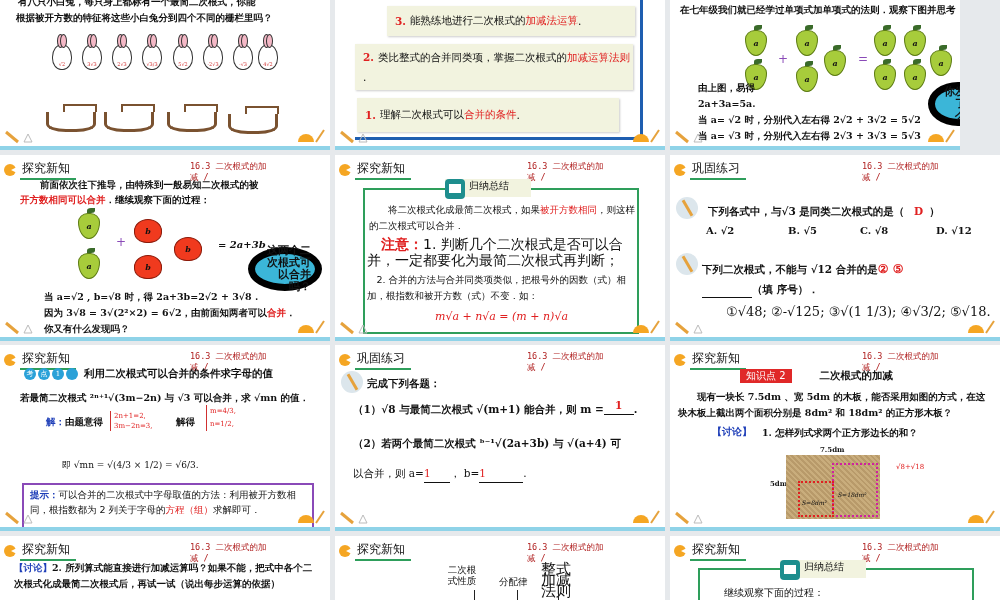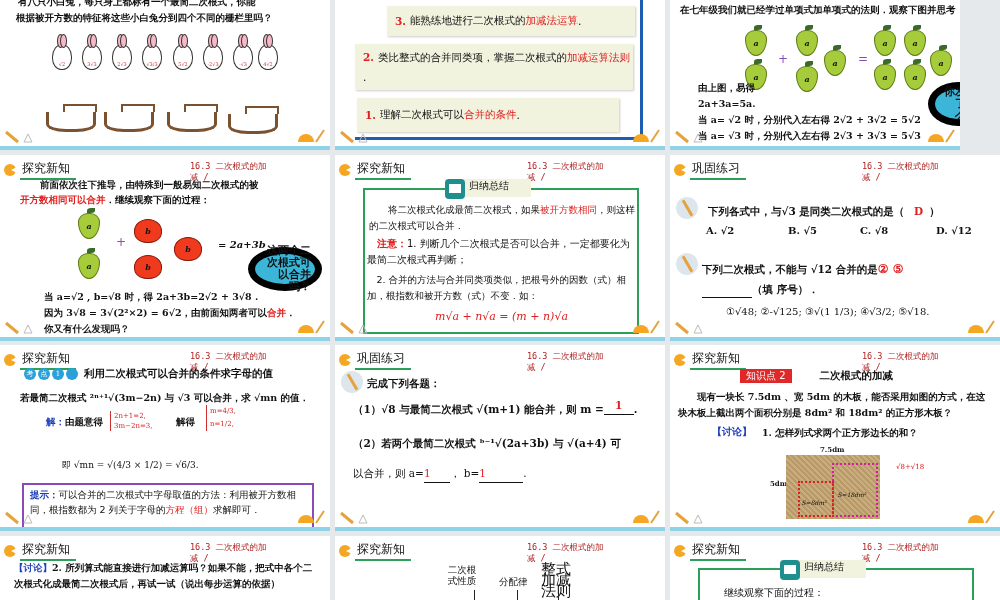--- a/index.html
+++ b/index.html
@@ -170,21 +170,21 @@
 </div>
 
 <div class="slide" style="left:335px;top:155px;width:330px;height:186px">
   <div class="hdr">
         <span class="dot"></span>
         <span class="t">探究新知</span>
       </div>
   <div class="topic" style="left:192px">16.3  二次根式的加减 /</div>
   <div class="summary-box sans" style="left:28px;top:33px;width:276px;height:146px">
     <p style="position:absolute;left:4px;top:12px;width:268px;font-size:9.5px;line-height:16px;text-indent:2em"><span>将二次根式化成最简二次根式，如果</span><span class="red">被开方数相同</span><span>，则这样的二次根式可以合并．</span></p>
-    <p style="position:absolute;left:2px;top:46px;width:270px;font-size:10px;line-height:16px;text-indent:1em"><span class="red" style="font-weight:bold">注意：</span><span>1. 判断几个二次根式是否可以合并，一定都要化为最简二次根式再判断；</span></p>
+    <p style="position:absolute;left:2px;top:46px;width:270px;font-size:14px;line-height:16px;text-indent:1em"><span class="red" style="font-weight:bold">注意：</span><span>1. 判断几个二次根式是否可以合并，一定都要化为最简二次根式再判断；</span></p>
     <p style="position:absolute;left:2px;top:82px;width:270px;font-size:9.5px;line-height:16px;text-indent:1em">2. 合并的方法与合并同类项类似，把根号外的因数（式）相加，根指数和被开方数（式）不变．如：</p>
     <p class="red" style="position:absolute;left:70px;top:118px;font-family:'DejaVu Serif',serif;font-style:italic;font-size:11px">m√a + n√a = (m + n)√a</p>
   </div>
   <div class="sum-badge" style="left:110px;top:24px">
         <span class="ic"></span>
         <span>归纳总结</span>
       </div>
   <svg class="deco-l" viewBox="0 0 34 14">
         <line x1="2" y1="2" x2="14" y2="12" stroke="#e6a23c" stroke-width="3"></line>
         <path d="M20 12 L24 4 L28 12 Z" fill="none" stroke="#bbb"></path>
@@ -204,21 +204,21 @@
   <div class="topic" style="left:192px">16.3  二次根式的加减 /</div>
   <div class="pencil-ic" style="left:6px;top:42px"></div>
   <p style="position:absolute;left:38px;top:48px;font-size:10.5px;font-weight:bold;white-space:nowrap"><span>下列各式中，与√3 是同类二次根式的是（</span> <span class="red" style="margin:0 6px">D</span><span>）</span></p>
   <span style="position:absolute;left:36px;top:70px;font-size:10px;font-weight:bold">A. √2</span>
   <span style="position:absolute;left:118px;top:70px;font-size:10px;font-weight:bold">B. √5</span>
   <span style="position:absolute;left:190px;top:70px;font-size:10px;font-weight:bold">C. √8</span>
   <span style="position:absolute;left:266px;top:70px;font-size:10px;font-weight:bold">D. √12</span>
   <div class="pencil-ic" style="left:6px;top:98px"></div>
   <p style="position:absolute;left:32px;top:106px;font-size:10.5px;font-weight:bold;white-space:nowrap"><span>下列二次根式，不能与 √12   合并的是</span><span class="red" style="font-size:12px">② ⑤</span></p>
   <p style="position:absolute;left:32px;top:126px;font-size:10.5px;font-weight:bold;white-space:nowrap"><span style="display:inline-block;width:50px;border-bottom:1px solid #111;height:12px;vertical-align:bottom"></span><span>（填 序号）．</span></p>
-  <p style="position:absolute;left:56px;top:148px;font-size:10px;white-space:nowrap">①√48; ②-√125;  ③√(1 1/3);  ④√3/2; ⑤√18.</p>
+  <p style="position:absolute;left:56px;top:148px;font-size:13px;white-space:nowrap">①√48; ②-√125;  ③√(1 1/3);  ④√3/2; ⑤√18.</p>
   <svg class="deco-l" viewBox="0 0 34 14">
         <line x1="2" y1="2" x2="14" y2="12" stroke="#e6a23c" stroke-width="3"></line>
         <path d="M20 12 L24 4 L28 12 Z" fill="none" stroke="#bbb"></path>
       </svg>
   <svg class="deco-r" viewBox="0 0 34 16">
         <path d="M6 14 A8 8 0 0 1 22 14 Z" fill="#f5a623"></path>
         <line x1="24" y1="14" x2="32" y2="2" stroke="#e6a23c" stroke-width="2"></line>
       </svg>
   <div class="bottombar"></div>
 </div>

